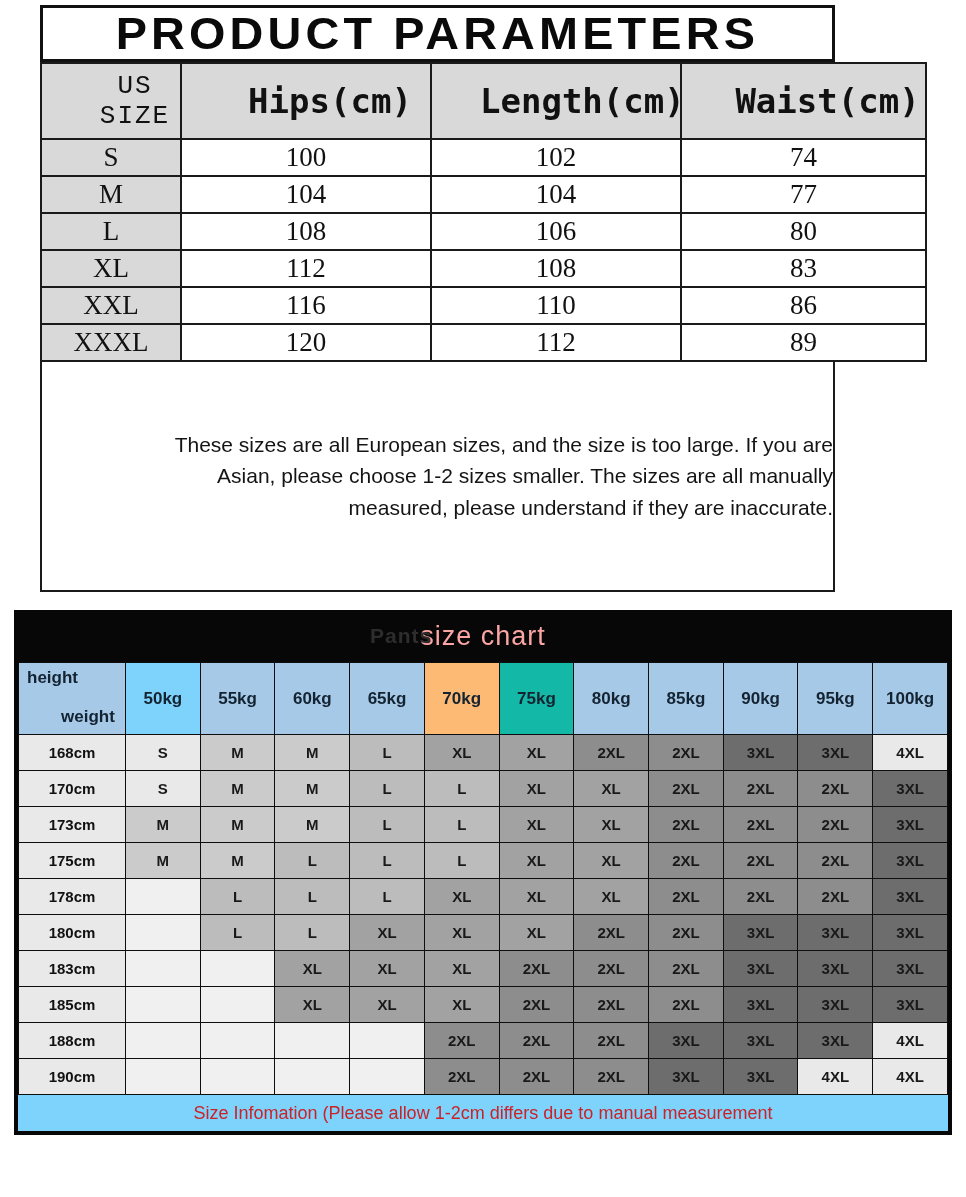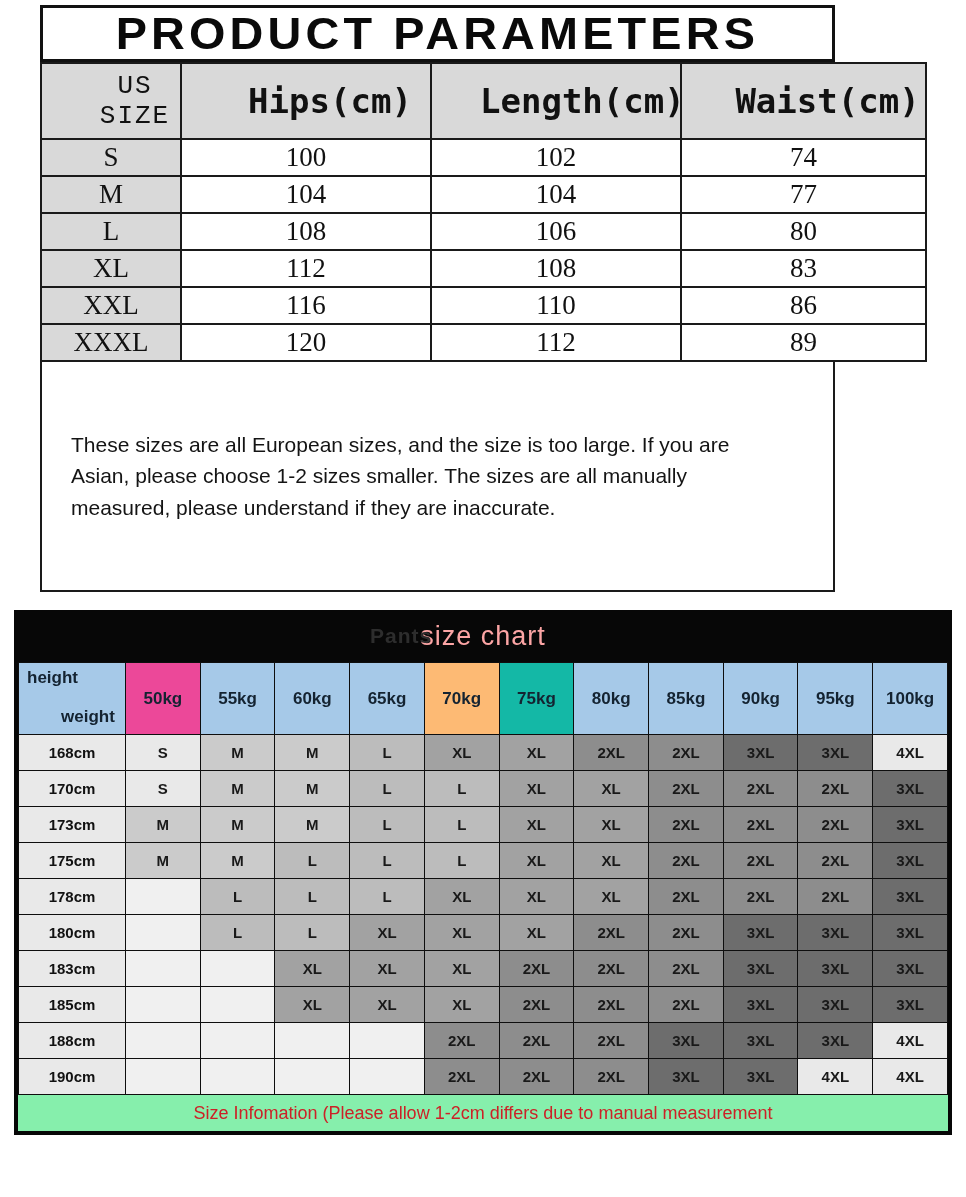--- a/index.html
+++ b/index.html
@@ -17,22 +17,22 @@
   .pp-table th, .pp-table td { border:2px solid #1a1a1a; text-align:center; }
   .pp-table th { height:76px; background:#d9d9d9;padding-left:48px; }
   .pp-table td { height:37px; background:#fff;
                  font-family:"Liberation Serif", serif; font-size:27px; color:#111; }
   .pp-table td.label-cell { background:#d9d9d9; }
   th.us-size-head { font-family:"Liberation Mono", monospace; font-weight:normal;
                     font-size:26px; letter-spacing:2px; color:#111; }
   th.meas-head { font-family:"DejaVu Sans Mono", monospace; font-weight:bold;
                  font-size:34px; color:#111; }
   .pp-note { border:2px solid #1a1a1a; border-top:none; height:230px; background:#fff;
-             display:flex; flex-direction:column; align-items:flex-start; justify-content:center;
-             font-size:21px; line-height:31.5px; color:#141414;padding-left:29px; }
+             display:flex; flex-direction:column; align-items:flex-end; justify-content:center;
+             font-size:21px; line-height:31.5px; color:#141414; }
 
   
   .sc-container { position:absolute; left:14px; top:610px; width:938px; background:#070707;
                   padding:0 4px 4px 4px; }
   .sc-title-bar { position:relative; height:52px; display:flex; align-items:center;
                   justify-content:center; }
   .sc-title { color:#fca5a5; font-size:27px; letter-spacing:1px; }
   .sc-watermark { position:absolute; left:352px; top:14px; color:#2d2d2d;
                   font-weight:bold; font-size:21px; letter-spacing:1px; }
   .sc-table { width:930px; border-collapse:collapse; table-layout:fixed; background:#0a0a0a; }
@@ -42,21 +42,21 @@
                  font-size:17px; font-weight:bold; }
   .sc-table td { height:36px; font-size:15px; font-weight:bold; color:#191919; }
   .sc-table td.height-cell { background:#e9e9e9; color:#111; }
   .corner-cell { position:relative; padding:0;
      background:
        linear-gradient(to top right,
          rgba(0,0,0,0) calc(50% - 1px), #243a50 calc(50% - 1px),
          #243a50 calc(50% + 1px), rgba(0,0,0,0) calc(50% + 1px)) #a6c9e8; }
   .corner-top { position:absolute; top:5px; left:8px; font-size:17px; font-weight:bold; color:#142331; }
   .corner-bottom { position:absolute; bottom:7px; left:42px; font-size:17px; font-weight:bold; color:#142331; }
-  .sc-footer { height:36px; margin-top:0; background:#86efac; display:flex;
+  .sc-footer { height:36px; margin-top:0; background:#7dd3fc; display:flex;
                align-items:center; justify-content:center; font-size:18px; }
 </style>
 </head>
 <body>
 
 <div class="page">
 
   <section class="top-section">
     <div class="pp-title-box">
       <span class="pp-title">PRODUCT PARAMETERS</span>
@@ -130,21 +130,21 @@
     <table class="sc-table">
       <colgroup>
           <col class="h-col">
         </colgroup>
       <thead>
         <tr>
           <th class="corner-cell">
             <span class="corner-top">height</span>
             <span class="corner-bottom">weight</span>
           </th>
-        <th style="background: #ec4899;">50kg</th>
+        <th style="background: #7dd3fc;">50kg</th>
             <th style="background: rgb(166, 201, 232);">55kg</th>
             <th style="background: rgb(166, 201, 232);">60kg</th>
             <th style="background: rgb(166, 201, 232);">65kg</th>
             <th style="background: #fdba74;">70kg</th>
             <th style="background: #14b8a6;">75kg</th>
             <th style="background: rgb(166, 201, 232);">80kg</th>
             <th style="background: rgb(166, 201, 232);">85kg</th>
             <th style="background: rgb(166, 201, 232);">90kg</th>
             <th style="background: rgb(166, 201, 232);">95kg</th>
             <th style="background: rgb(166, 201, 232);">100kg</th>

